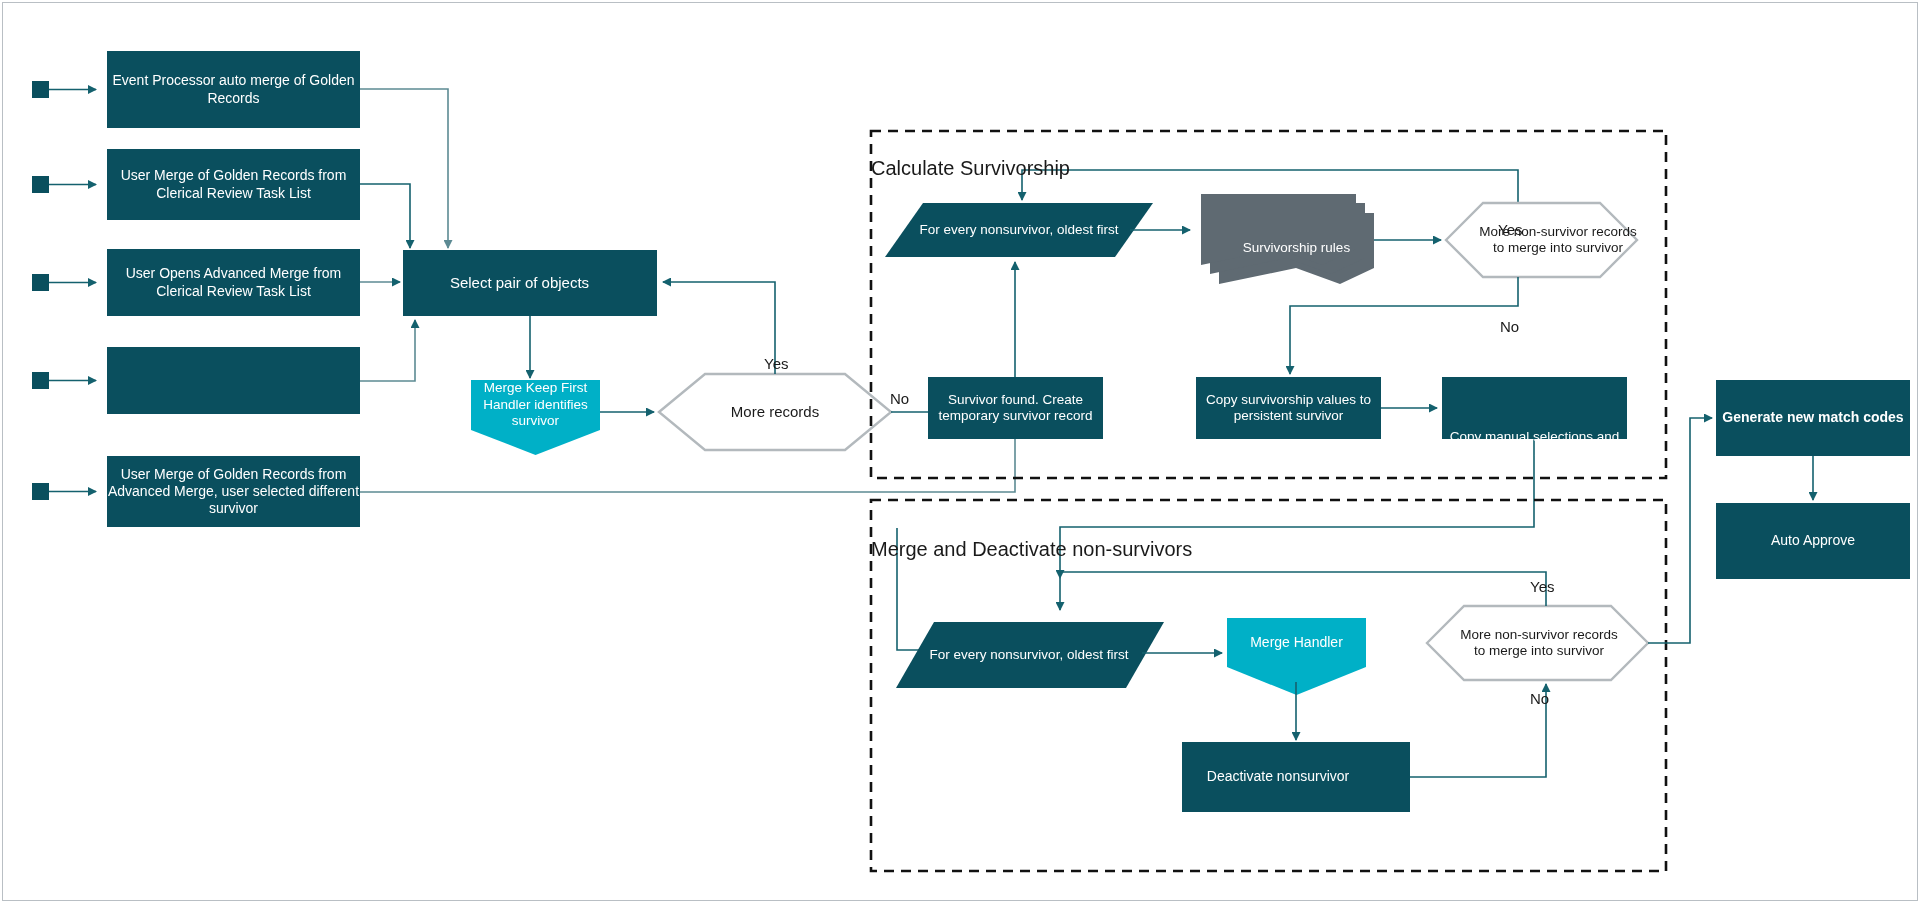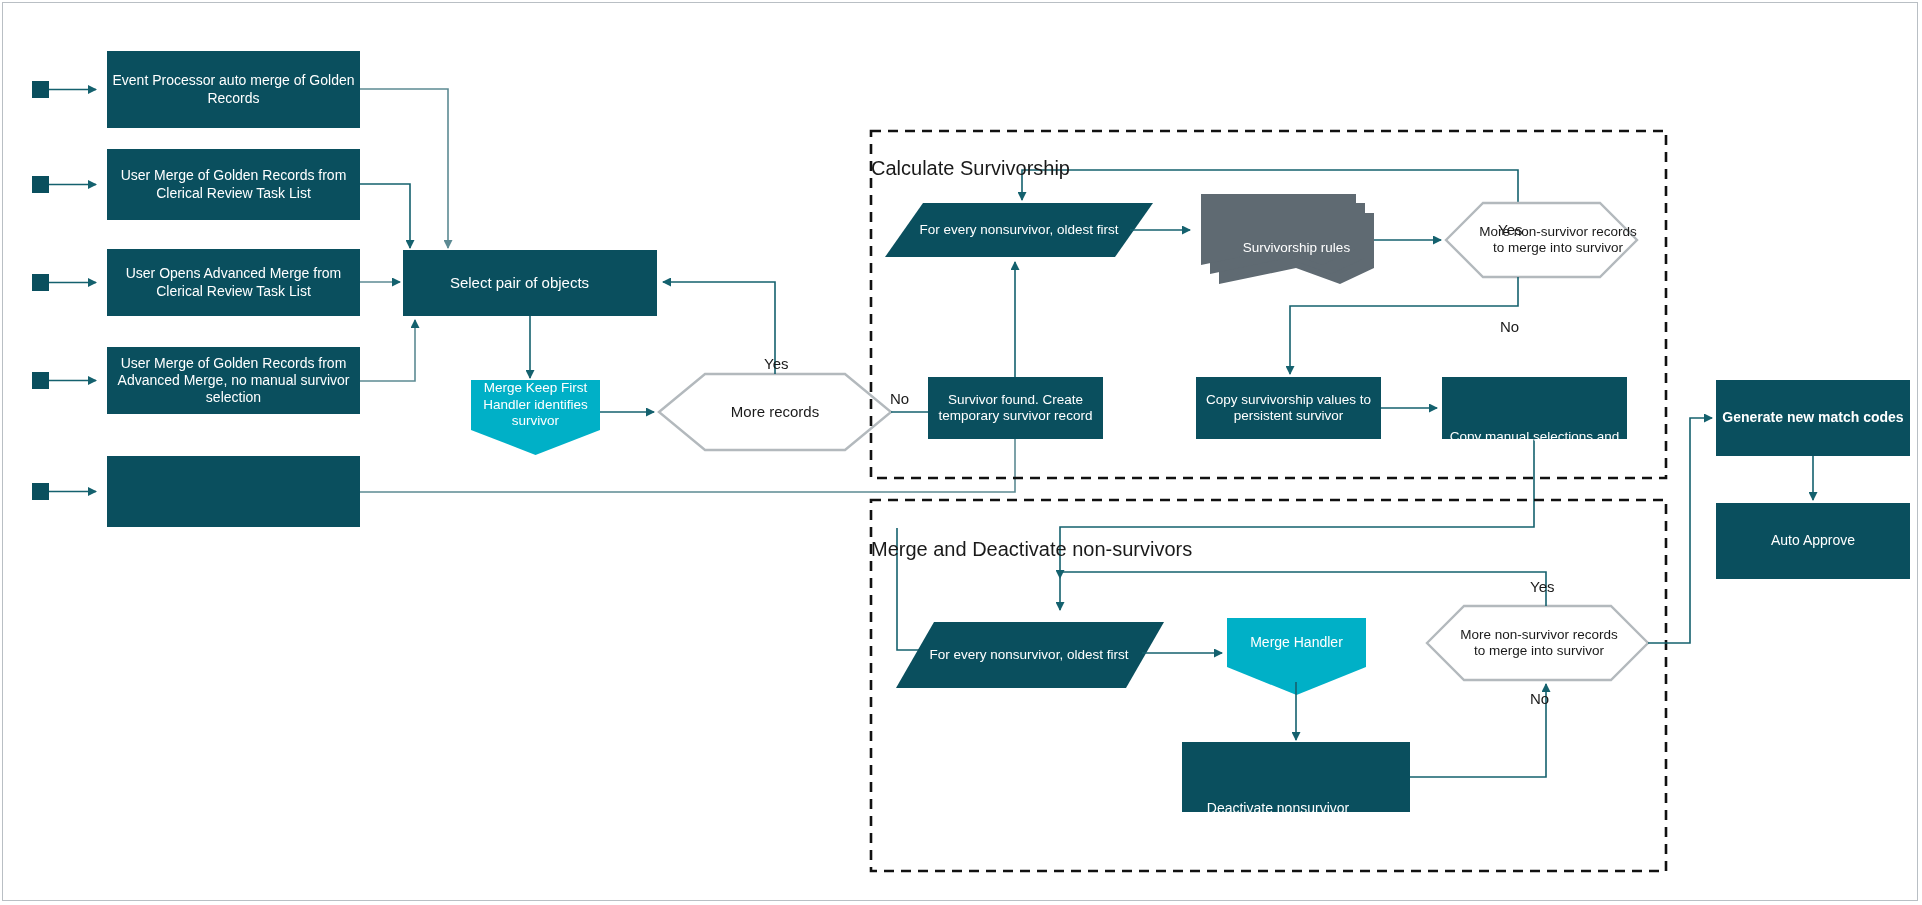--- a/index.html
+++ b/index.html
@@ -138,39 +138,39 @@
     <path d="M1648,643 L1690,643 L1690,418 L1712,418" stroke="#14616e" stroke-width="1.6" fill="none" marker-end="url(#arr)"></path>
 
     <rect x="1716" y="380" width="194" height="76" fill="#0a4f5e"></rect>
     <path d="M1813,456 L1813,500" stroke="#14616e" stroke-width="1.6" fill="none" marker-end="url(#arr)"></path>
     <rect x="1716" y="503" width="194" height="76" fill="#0a4f5e"></rect>
   </svg>
 
   <div class="nodeLabel lbl-white" style="left:107px;top:51px;width:253px;height:77px;font-size:14px;">Event Processor auto merge of Golden Records</div>
   <div class="nodeLabel lbl-white" style="left:107px;top:149px;width:253px;height:71px;font-size:14px;">User Merge of Golden Records from Clerical Review Task List</div>
   <div class="nodeLabel lbl-white" style="left:107px;top:249px;width:253px;height:67px;font-size:14px;">User Opens Advanced Merge from Clerical Review Task List</div>
-  <div class="nodeLabel lbl-white" style="left:107px;top:347px;width:253px;height:67px;font-size:14px;">User Merge of Golden Records from Advanced Merge, no manual survivor selection</div>
+  <div class="nodeLabel lbl-white" style="left:107px;top:456px;width:253px;height:71px;font-size:14px;">User Merge of Golden Records from Advanced Merge, user selected different survivor</div>
 
   <div class="nodeLabel lbl-white" style="left:403px;top:250px;width:233px;height:66px;font-size:15px;">Select pair of objects</div>
   <div class="nodeLabel lbl-white" style="left:471px;top:380px;width:129px;height:50px;font-size:13.5px;">Merge Keep First Handler identifies survivor</div>
   <div class="nodeLabel lbl-dark" style="left:705px;top:392px;width:140px;height:40px;font-size:15px;">More records</div>
 
   <div class="nodeLabel lbl-white" style="left:928px;top:377px;width:175px;height:62px;font-size:13.5px;">Survivor found. Create temporary survivor record</div>
 
   <div class="nodeLabel lbl-white" style="left:908px;top:203px;width:222px;height:54px;font-size:13.5px;">For every nonsurvivor, oldest first</div>
   <div class="nodeLabel lbl-white" style="left:1219px;top:234px;width:155px;height:28px;font-size:13.5px;">Survivorship rules</div>
   <div class="nodeLabel lbl-dark" style="left:1478px;top:208px;width:160px;height:64px;font-size:13.5px;">More non-survivor records to merge into survivor</div>
 
   <div class="nodeLabel lbl-white" style="left:1196px;top:377px;width:185px;height:62px;font-size:13.5px;">Copy survivorship values to persistent survivor</div>
   <div class="nodeLabel lbl-white" style="left:1442px;top:377px;width:185px;height:62px;font-size:13.5px;margin-top:37px;">Copy manual selections and edits to survivor</div>
 
   <div class="nodeLabel lbl-white" style="left:918px;top:622px;width:222px;height:66px;font-size:13.5px;">For every nonsurvivor, oldest first</div>
   <div class="nodeLabel lbl-white" style="left:1227px;top:618px;width:139px;height:49px;font-size:14px;">Merge Handler</div>
   <div class="nodeLabel lbl-dark" style="left:1459px;top:611px;width:160px;height:64px;font-size:13.5px;">More non-survivor records to merge into survivor</div>
-  <div class="nodeLabel lbl-white" style="left:1182px;top:742px;width:192px;height:70px;font-size:14px;margin-top:32px;">Deactivate nonsurvivor</div>
+  <div class="nodeLabel lbl-white" style="left:1182px;top:742px;width:192px;height:70px;font-size:14px;">Deactivate nonsurvivor</div>
 
   <div class="nodeLabel lbl-white" style="left:1716px;top:380px;width:194px;height:76px;font-size:14px;font-weight:bold;">Generate new match codes</div>
   <div class="nodeLabel lbl-white" style="left:1716px;top:503px;width:194px;height:76px;font-size:14px;">Auto Approve</div>
 
   <div class="sectionTitle" style="left:871px;top:157px;width:795px;">Calculate Survivorship</div>
   <div class="sectionTitle" style="left:871px;top:538px;width:795px;">Merge and Deactivate non-survivors</div>
 
   <div class="edgeLabel" style="left:764px;top:355px;">Yes</div>
   <div class="edgeLabel" style="left:890px;top:390px;">No</div>
   <div class="edgeLabel" style="left:1498px;top:221px;">Yes</div>

